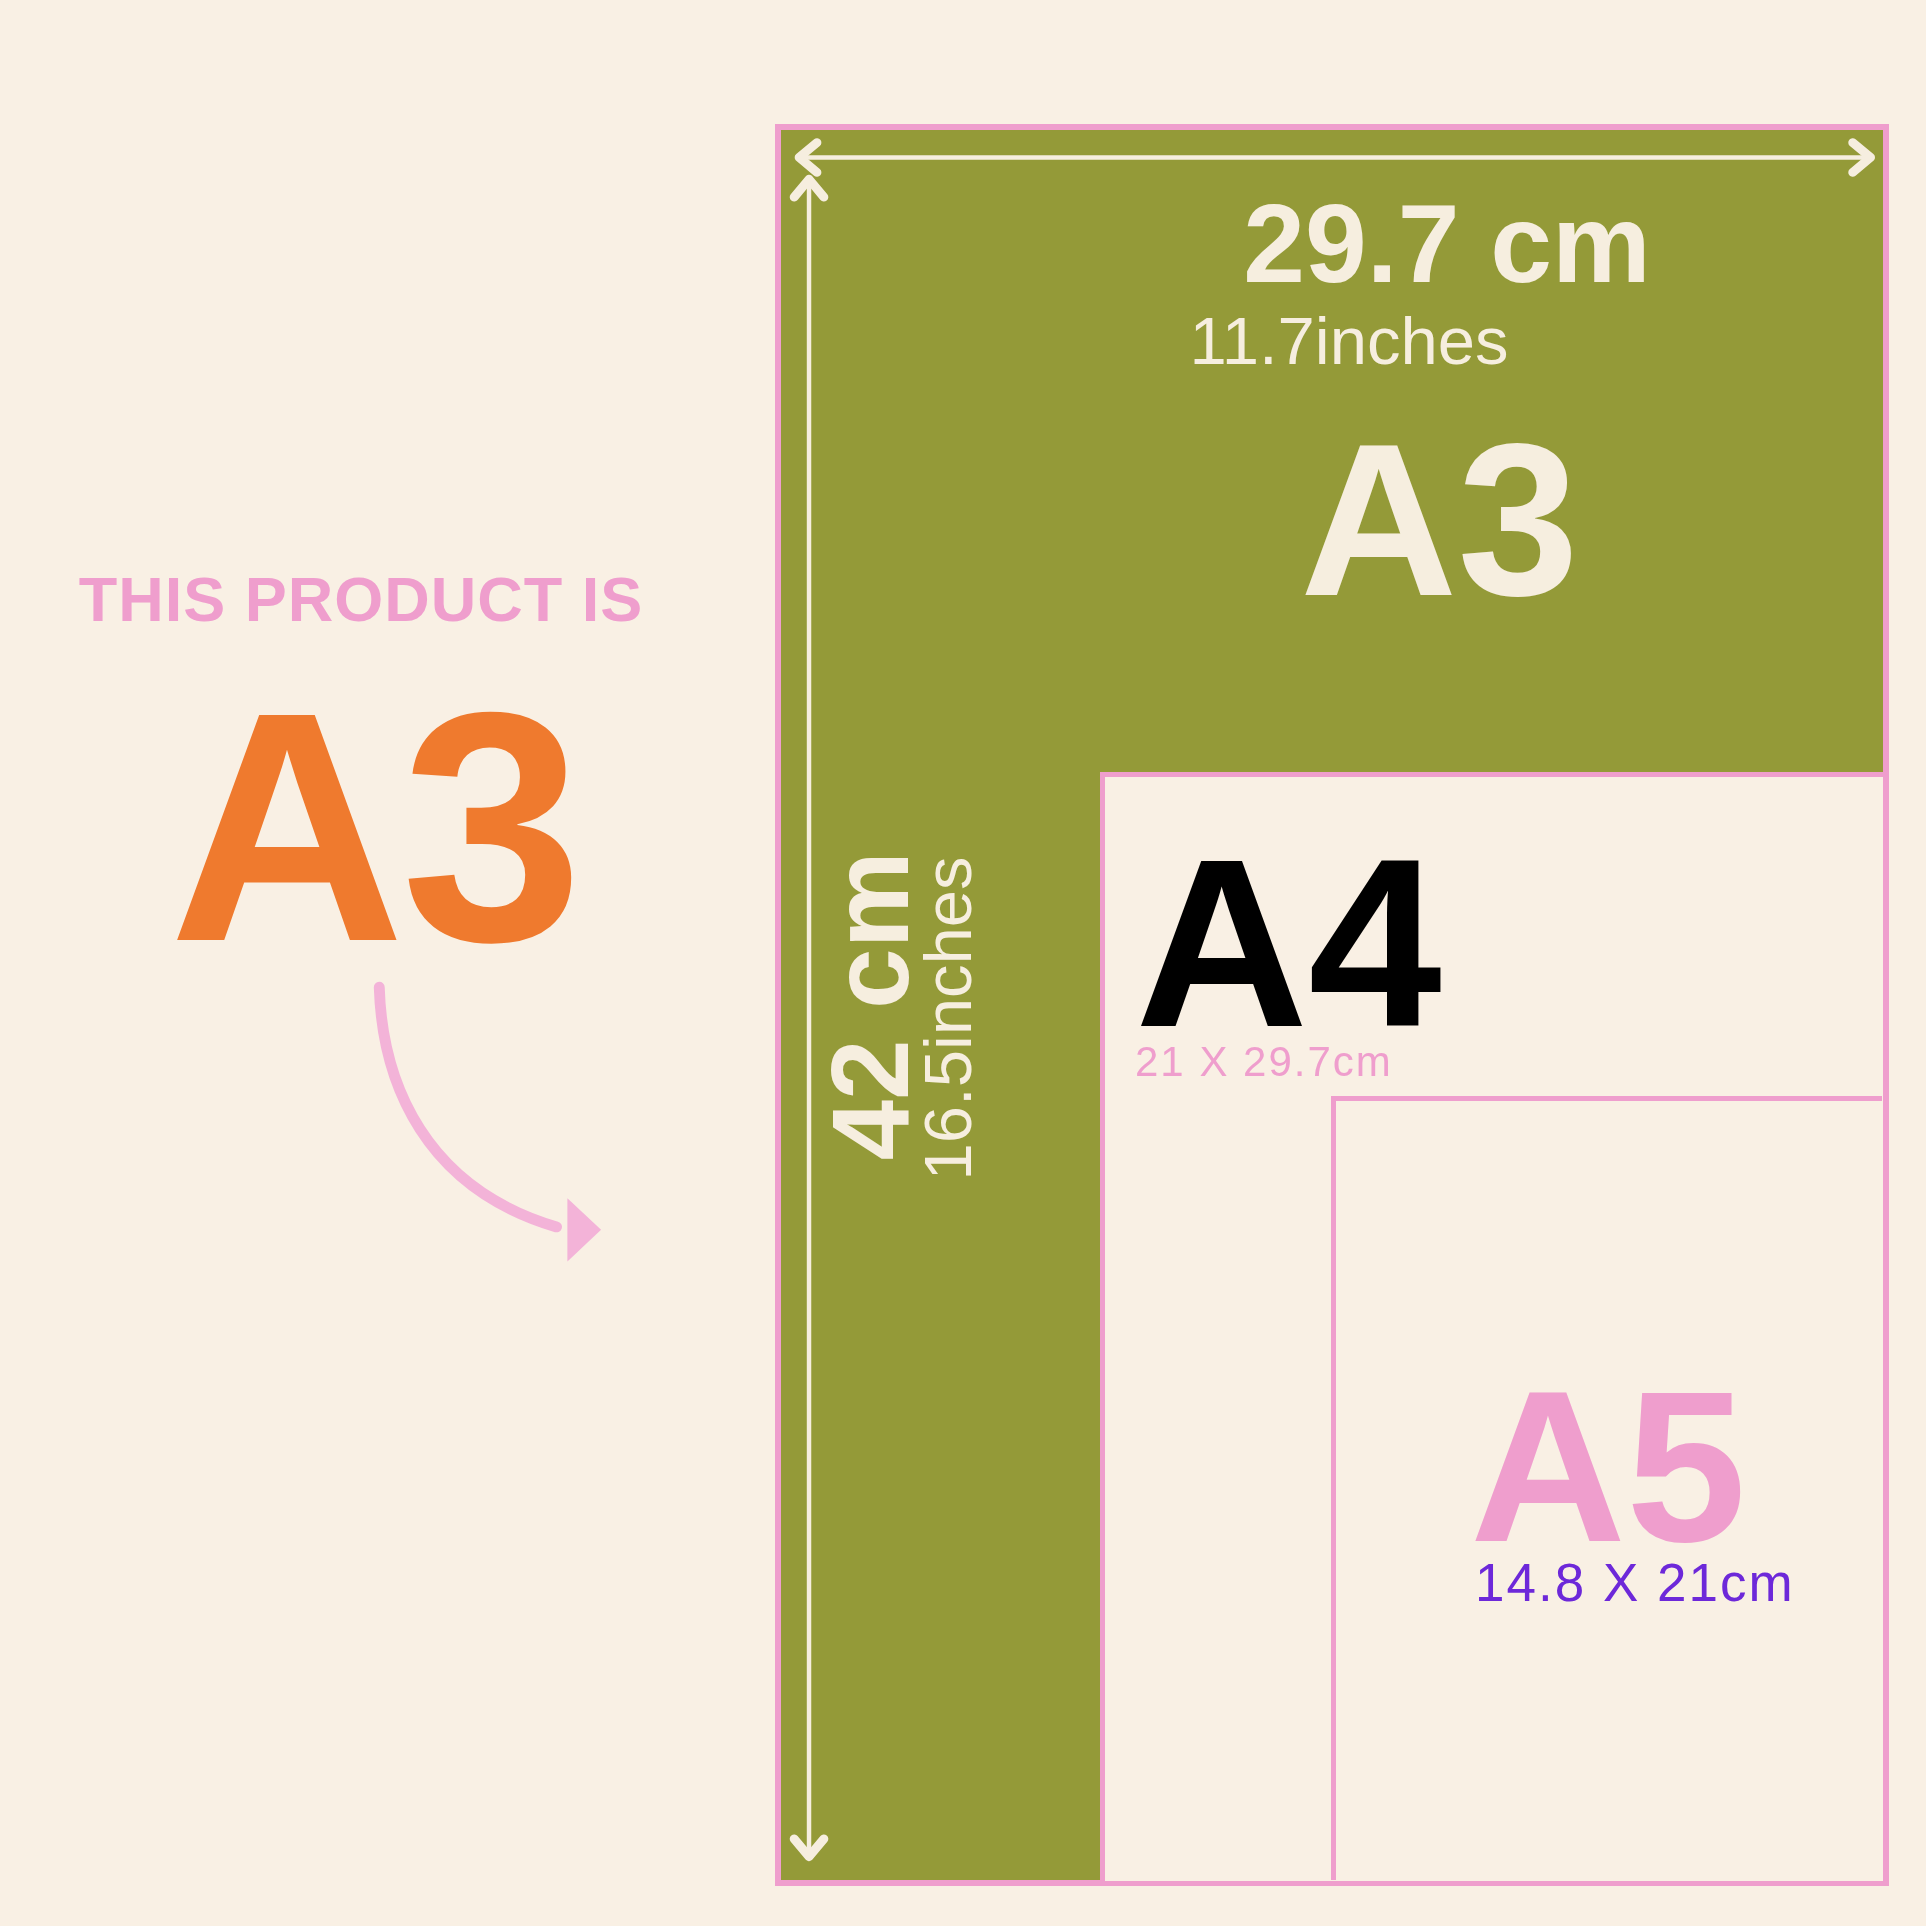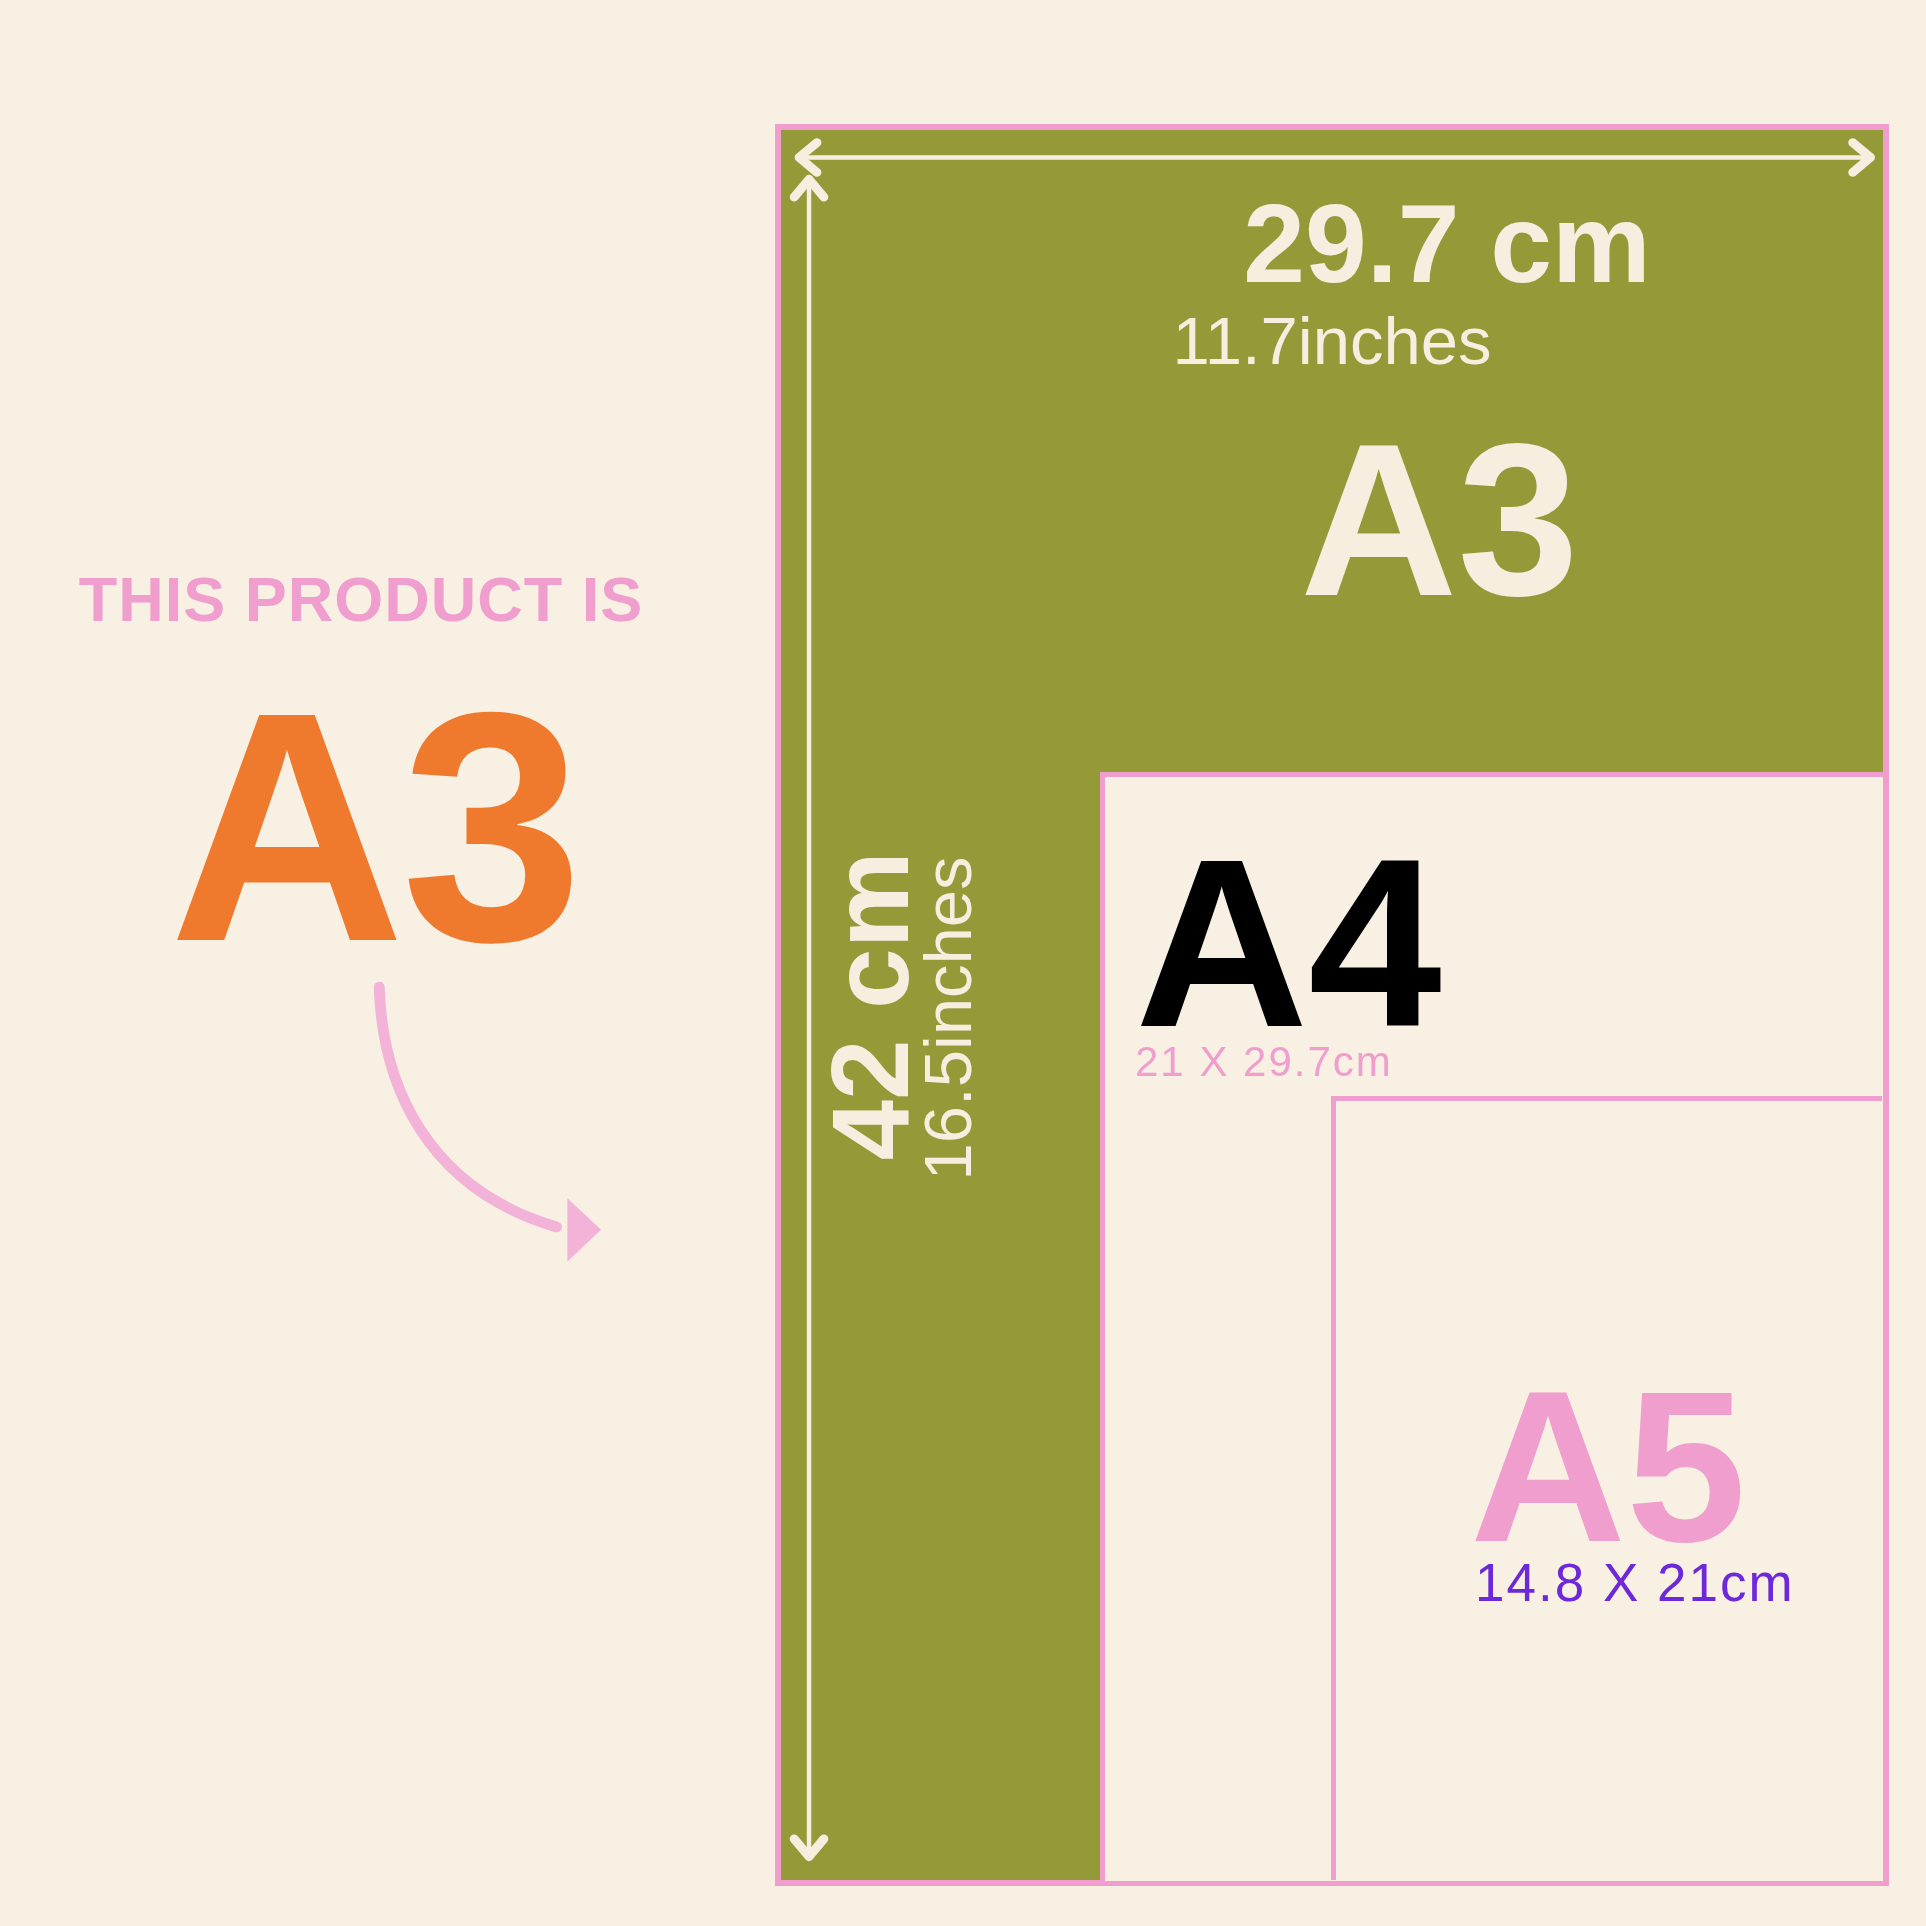--- a/index.html
+++ b/index.html
@@ -50,21 +50,21 @@
 
   
   .w-cm{
     position:absolute;left:781px;top:189px;width:1332px;
     text-align:center;font-size:111px;font-weight:700;
     color:#F6EEDF;line-height:1;white-space:nowrap;
   }
   .w-in{
     position:absolute;left:781px;top:307px;width:1102px;
     text-align:center;font-size:67px;font-weight:400;
-    color:#F6EEDF;line-height:1;white-space:nowrap;
+    color:#F6EEDF;line-height:1;white-space:nowrap;padding-left:17px;
   }
   .a3-label{
     position:absolute;left:1300px;top:411px;
     font-size:218px;font-weight:700;color:#F6EEDF;line-height:1;white-space:nowrap;
   }
   .h-cm{
     position:absolute;left:720px;top:956px;width:300px;height:109px;
     text-align:center;font-size:109px;font-weight:700;color:#F6EEDF;line-height:1;
     transform:rotate(-90deg);white-space:nowrap;
   }

